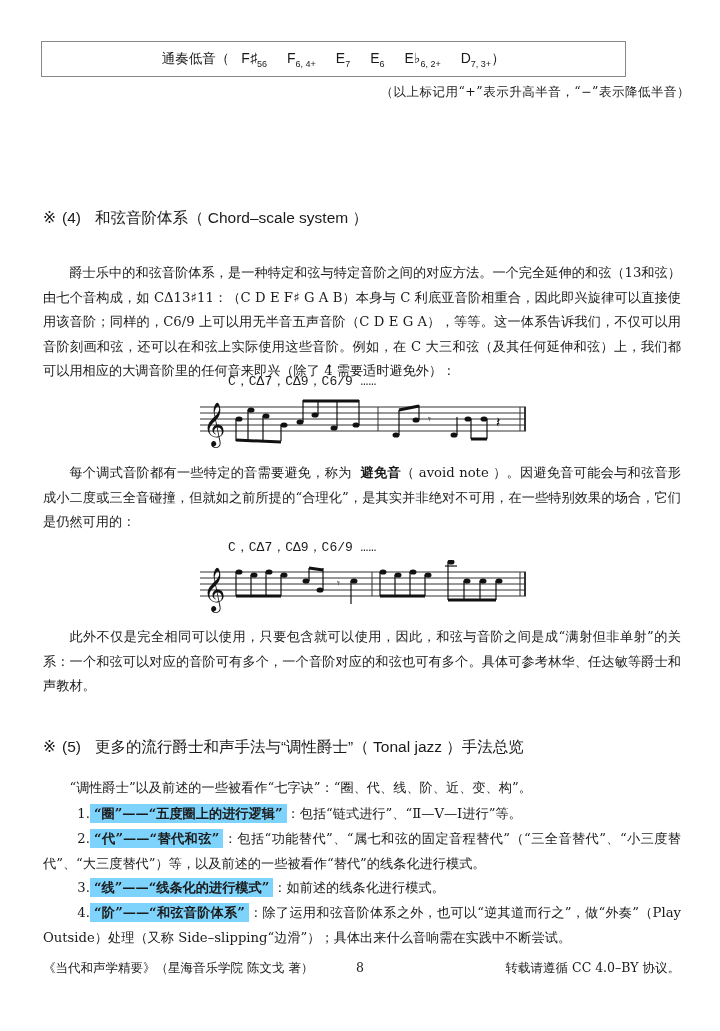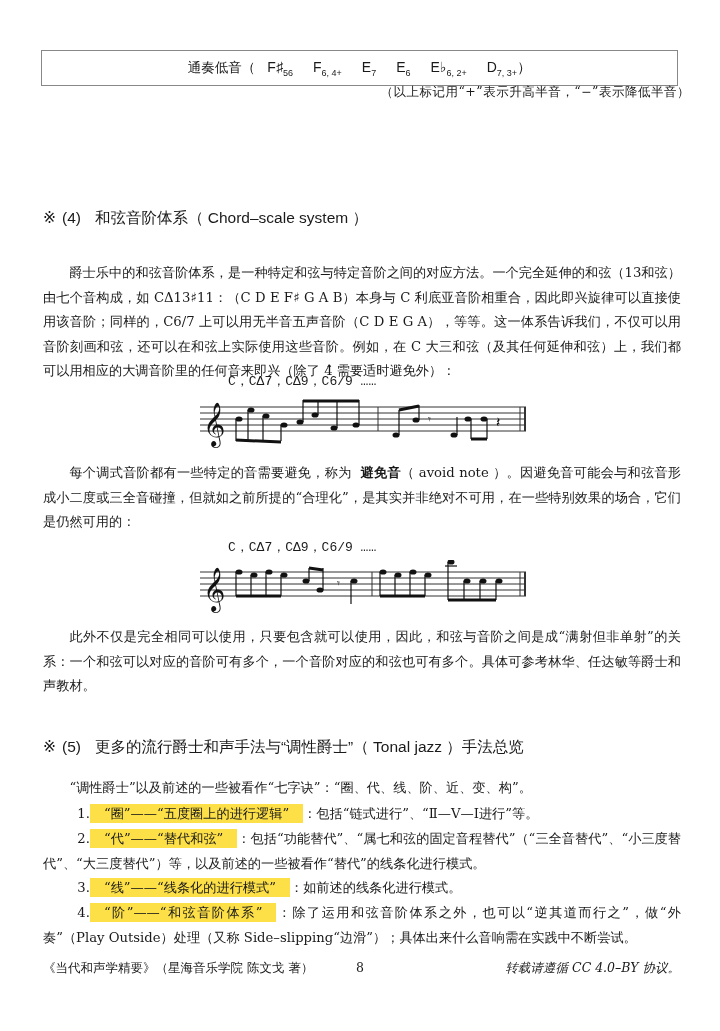--- a/index.html
+++ b/index.html
@@ -1,37 +1,37 @@
 <!DOCTYPE html>
 <html><head>
 <meta charset="utf-8">
 <style>
   html, body { margin:0; padding:0; background:#ffffff; }
   body { width:720px; height:1031px; position:relative; overflow:hidden;
          font-family:"DejaVu Serif","Liberation Serif",serif; color:#1a1a1a; }
   .abs { position:absolute; }
   .sans { font-family:Liberation Sans, sans-serif;padding-left:9px; }
 
-  .bass-box { left:41px; top:41px; width:637px; height:36px; border:1.5px solid #888;
+  .bass-box { left:41px; top:41px; width:585px; height:36px; border:1.5px solid #888;
               box-sizing:border-box; display:flex; align-items:center; justify-content:center;
-              font-size:14px;margin-top:9px; }
+              font-size:14px; }
   .bass-box .lbl { font-size:13.5px; margin-right:2px; }
   .bass-note { font-family:"Liberation Sans",sans-serif; font-size:14px; margin:0 10px; white-space:nowrap; }
   .bass-note sub { font-size:9px; }
   .note-caption { right:30px; top:84px; font-size:12.5px; letter-spacing:0.5px; }
 
   .para { left:43px; width:638px; font-size:13.2px; line-height:24.5px; text-align:justify; }
   .indent { text-indent:2em; }
   .heading { left:43px; font-size:15.5px; font-family:"Liberation Sans","DejaVu Sans",sans-serif; font-weight:normal; }
   .heading .mark { margin-right:6px; }
   .heading .num { margin-right:14px; }
 
   .chordlbl { font-family:Liberation Mono, monospace; font-size:13px; }
   .list-item { left:43px; width:638px; font-size:13.2px; line-height:24.5px; }
-  .hl { background:#fde047; padding:2px 14px; }
+  .hl { background:#7dd3fc; padding:2px 4px;font-weight:bold; }
   .footer { font-size:12.5px; top:960px; }
   .bold { font-weight:bold; }
 </style>
 </head>
 <body>
 
 <div class="abs bass-box">
   <span class="lbl">通奏低音（</span>
   <span class="bass-note"><span>F♯</span><sub>56</sub></span>
   <span class="bass-note"><span>F</span><sub>6, 4+</sub></span>
@@ -43,21 +43,21 @@
 </div>
 <div class="abs note-caption">（以上标记用“+”表示升高半音，“−”表示降低半音）</div>
 
 <div class="abs para" style="top:124px;">
 </div>
 
 <div class="abs heading" style="top:208px;">
   <span class="mark">※</span><span class="num">(4)</span><span>和弦音阶体系（ Chord–scale system ）</span>
 </div>
 
-<div class="abs para indent" style="top:261px;">爵士乐中的和弦音阶体系，是一种特定和弦与特定音阶之间的对应方法。一个完全延伸的和弦（13和弦）由七个音构成，如 CΔ13♯11：（C D E F♯ G A B）本身与 C 利底亚音阶相重合，因此即兴旋律可以直接使用该音阶；同样的，C6/7 上可以用无半音五声音阶（C D E G A），等等。这一体系告诉我们，不仅可以用音阶刻画和弦，还可以在和弦上实际使用这些音阶。例如，在 C 大三和弦（及其任何延伸和弦）上，我们都可以用相应的大调音阶里的任何音来即兴（除了 4̂ 需要适时避免外）：</div>
+<div class="abs para indent" style="top:261px;">爵士乐中的和弦音阶体系，是一种特定和弦与特定音阶之间的对应方法。一个完全延伸的和弦（13和弦）由七个音构成，如 CΔ13♯11：（C D E F♯ G A B）本身与 C 利底亚音阶相重合，因此即兴旋律可以直接使用该音阶；同样的，C6/9 上可以用无半音五声音阶（C D E G A），等等。这一体系告诉我们，不仅可以用音阶刻画和弦，还可以在和弦上实际使用这些音阶。例如，在 C 大三和弦（及其任何延伸和弦）上，我们都可以用相应的大调音阶里的任何音来即兴（除了 4̂ 需要适时避免外）：</div>
 
 <div class="abs chordlbl" style="left:228px; top:372px;">C，CΔ7，CΔ9，C6/9 ……</div>
 <svg class="abs" style="left:196px; top:395px;" width="334" height="55" viewBox="0 0 334 55">
   <g stroke="#333" stroke-width="1">
     <line x1="4" y1="12" x2="330" y2="12"></line>
       <line x1="4" y1="18" x2="330" y2="18"></line>
     <line x1="4" y1="24" x2="330" y2="24"></line>
       <line x1="4" y1="30" x2="330" y2="30"></line>
     <line x1="4" y1="36" x2="330" y2="36"></line>
     <line x1="182" y1="12" x2="182" y2="36"></line>
@@ -182,13 +182,13 @@
 </div>
 <div class="abs list-item" style="top:876px; text-indent:2.6em;">
   <span>3.</span><span class="hl">“线”——“线条化的进行模式”</span><span>：如前述的线条化进行模式。</span>
 </div>
 <div class="abs list-item" style="top:901px; text-indent:2.6em; text-align:justify;">
   <span>4.</span><span class="hl">“阶”——“和弦音阶体系”</span><span>：除了运用和弦音阶体系之外，也可以“逆其道而行之”，做“外奏”（Play Outside）处理（又称 Side–slipping“边滑”）；具体出来什么音响需在实践中不断尝试。</span>
 </div>
 
 <div class="abs footer" style="left:43px;">《当代和声学精要》（星海音乐学院 陈文戈 著）</div>
 <div class="abs footer" style="left:356px;">8</div>
-<div class="abs footer" style="right:40px;font-style:italic;">转载请遵循 CC 4.0–BY 协议。</div>
+<div class="abs footer" style="right:40px;">转载请遵循 CC 4.0–BY 协议。</div>
 
 </body></html>

